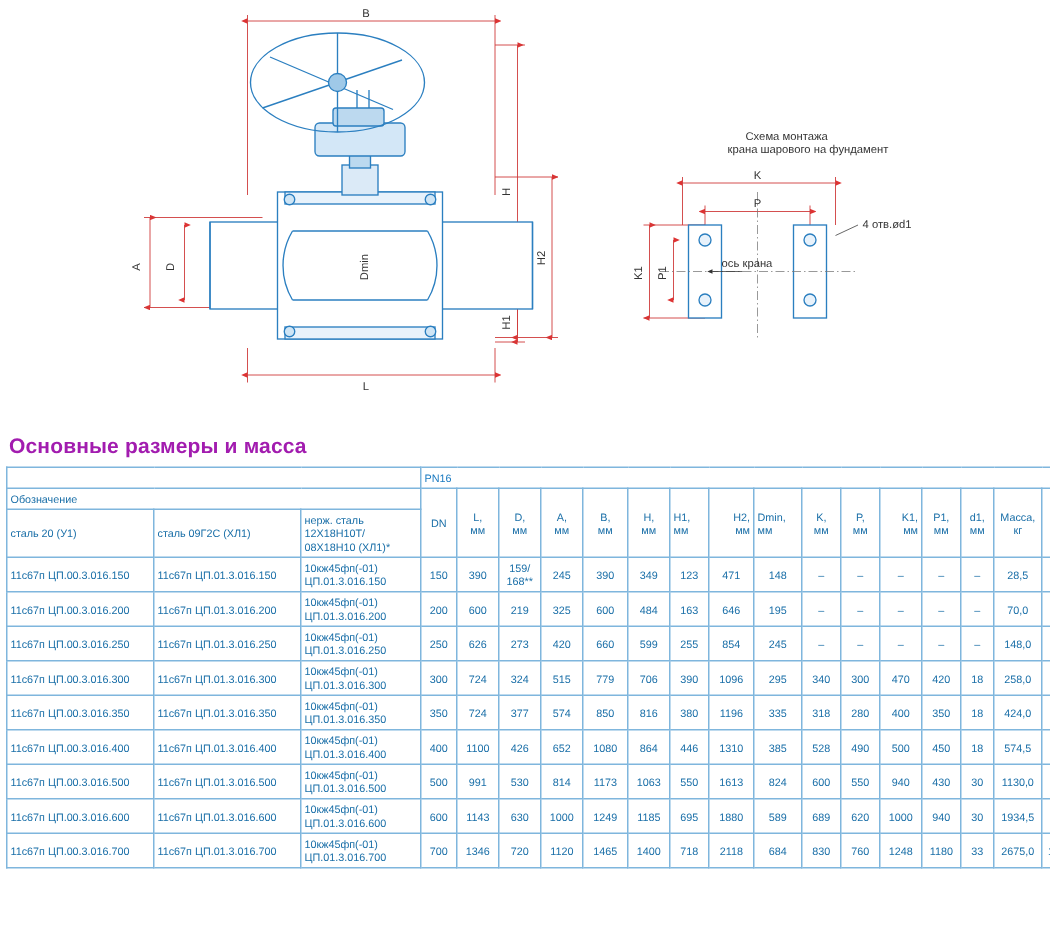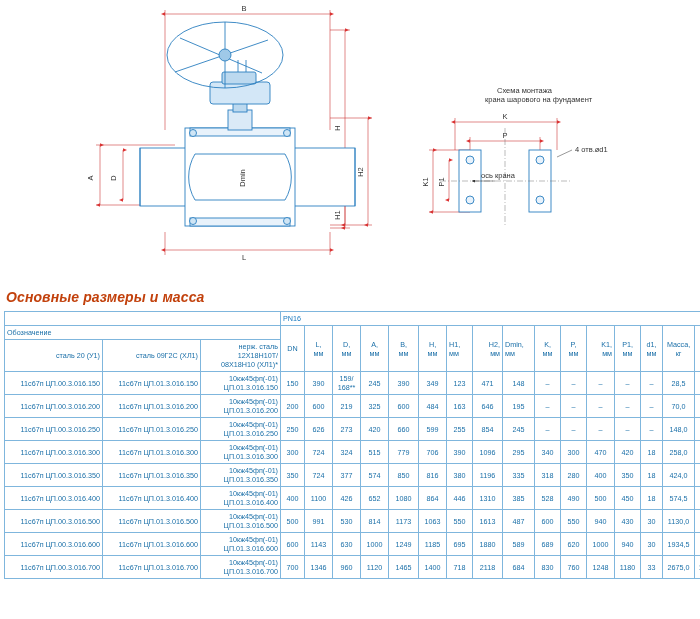--- a/index.html
+++ b/index.html
@@ -19,24 +19,23 @@
     position: relative;
     width: 700px;
     height: 285px;
   }
   .drawing svg {
     display: block;
   }
   .section-title {
     font-size: 14px;
     font-weight: bold;
-    color: #c2410c;
+    color: #a21caf;
     padding: 4px 6px 6px 6px;
     letter-spacing: 0.1px;
-    font-style: italic;
   }
   .table-wrap {
     padding: 0 4px;
   }
   table.specs {
     border-collapse: collapse;
     width: 692px;
     font-size: 7.2px;
     color: #1a6fa8;
     table-layout: fixed;
@@ -61,27 +60,27 @@
     padding: 3px 0;
   }
   .hdr-desig {
     font-size: 7.6px;
   }
   .unit-row th {
     text-align: center;
     font-size: 7px;
   }
   .unit-row th.left {
-    text-align: right;
+    text-align: left;
   }
   td.c {
     text-align: center;
   }
   td.l {
-    text-align: right;
+    text-align: left;
     margin-left: 36px;
   }
   .empty-cell { border: none; }
   .tbl-head-cell {
     vertical-align: bottom;
   }
 </style>
 </head>
 <body>
 
@@ -456,21 +455,21 @@
         <td class="l">11с67п ЦП.01.3.016.500</td>
         <td class="l">10кж45фп(-01) ЦП.01.3.016.500</td>
         <td class="c">500</td>
         <td class="c">991</td>
         <td class="c">530</td>
         <td class="c">814</td>
         <td class="c">1173</td>
         <td class="c">1063</td>
         <td class="c">550</td>
         <td class="c">1613</td>
-        <td class="c">487</td>
+        <td class="c">824</td>
         <td class="c">600</td>
         <td class="c">550</td>
         <td class="c">940</td>
         <td class="c">430</td>
         <td class="c">30</td>
         <td class="c">1130,0</td>
         <td class="c">55700</td>
       </tr>
       <tr>
         <td class="l">11с67п ЦП.00.3.016.600</td>
@@ -492,21 +491,21 @@
         <td class="c">30</td>
         <td class="c">1934,5</td>
         <td class="c">87730</td>
       </tr>
       <tr>
         <td class="l">11с67п ЦП.00.3.016.700</td>
         <td class="l">11с67п ЦП.01.3.016.700</td>
         <td class="l">10кж45фп(-01) ЦП.01.3.016.700</td>
         <td class="c">700</td>
         <td class="c">1346</td>
-        <td class="c">960</td>
+        <td class="c">720</td>
         <td class="c">1120</td>
         <td class="c">1465</td>
         <td class="c">1400</td>
         <td class="c">718</td>
         <td class="c">2118</td>
         <td class="c">684</td>
         <td class="c">830</td>
         <td class="c">760</td>
         <td class="c">1248</td>
         <td class="c">1180</td>

